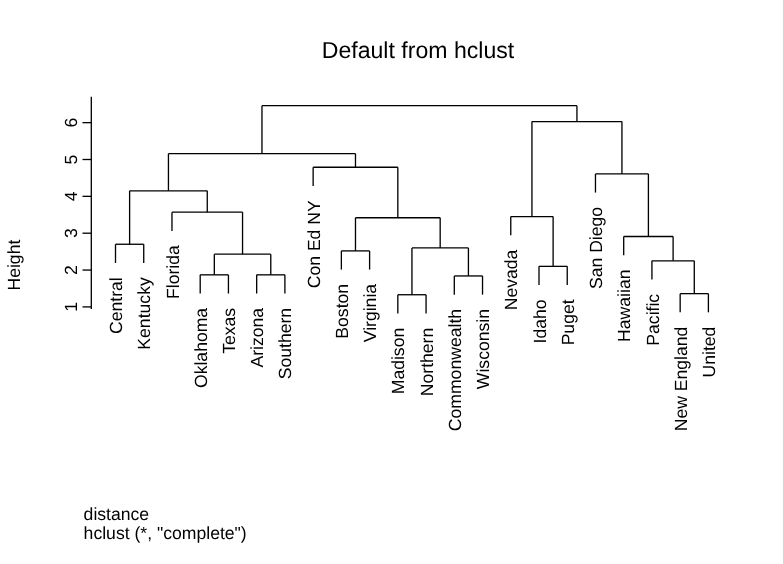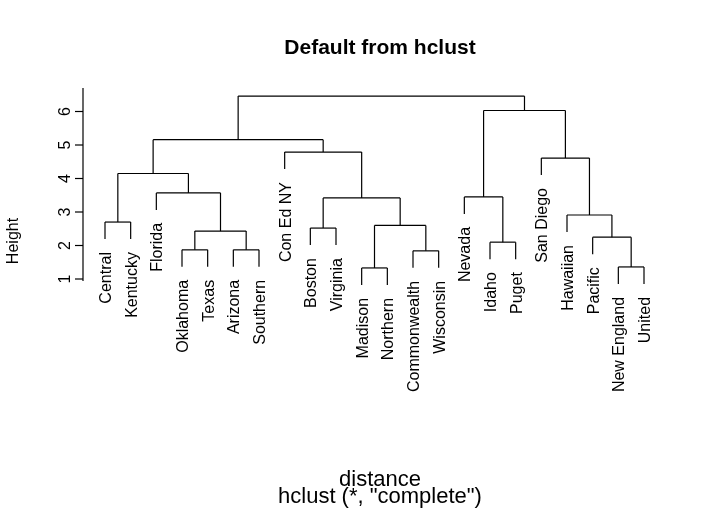--- a/index.html
+++ b/index.html
@@ -8,30 +8,30 @@
     width:712px;height:513px;
     background:#ffffff;
     font-family:"Liberation Sans", sans-serif;
     color:#000000;
     overflow:hidden;
   }
   .chart-title{
     position:absolute;
     left:76px;top:35px;width:608px;
     text-align:center;
-    font-size:21px;font-weight:bold;
+    font-size:21px;font-weight:normal;
     letter-spacing:0px;
     white-space:nowrap;
   }
   .dendro-svg{position:absolute;left:0;top:0;}
   .caption{
     position:absolute;
-    left:76px;top:470px;width:608px;
-    text-align:center;
-    font-size:22px;line-height:17px;
+    left:76px;top:460px;width:608px;
+    text-align:left;
+    font-size:16px;line-height:17px;
     white-space:nowrap;
   }
 </style>
 </head>
 <body>
 
 <div class="figure">
   <div class="chart-title">Default from hclust</div>
   <svg class="dendro-svg" width="712" height="513" viewBox="0 0 712 513">
       <line x1="83" y1="88" x2="83" y2="281" stroke="#000000" stroke-width="1.2"></line>

